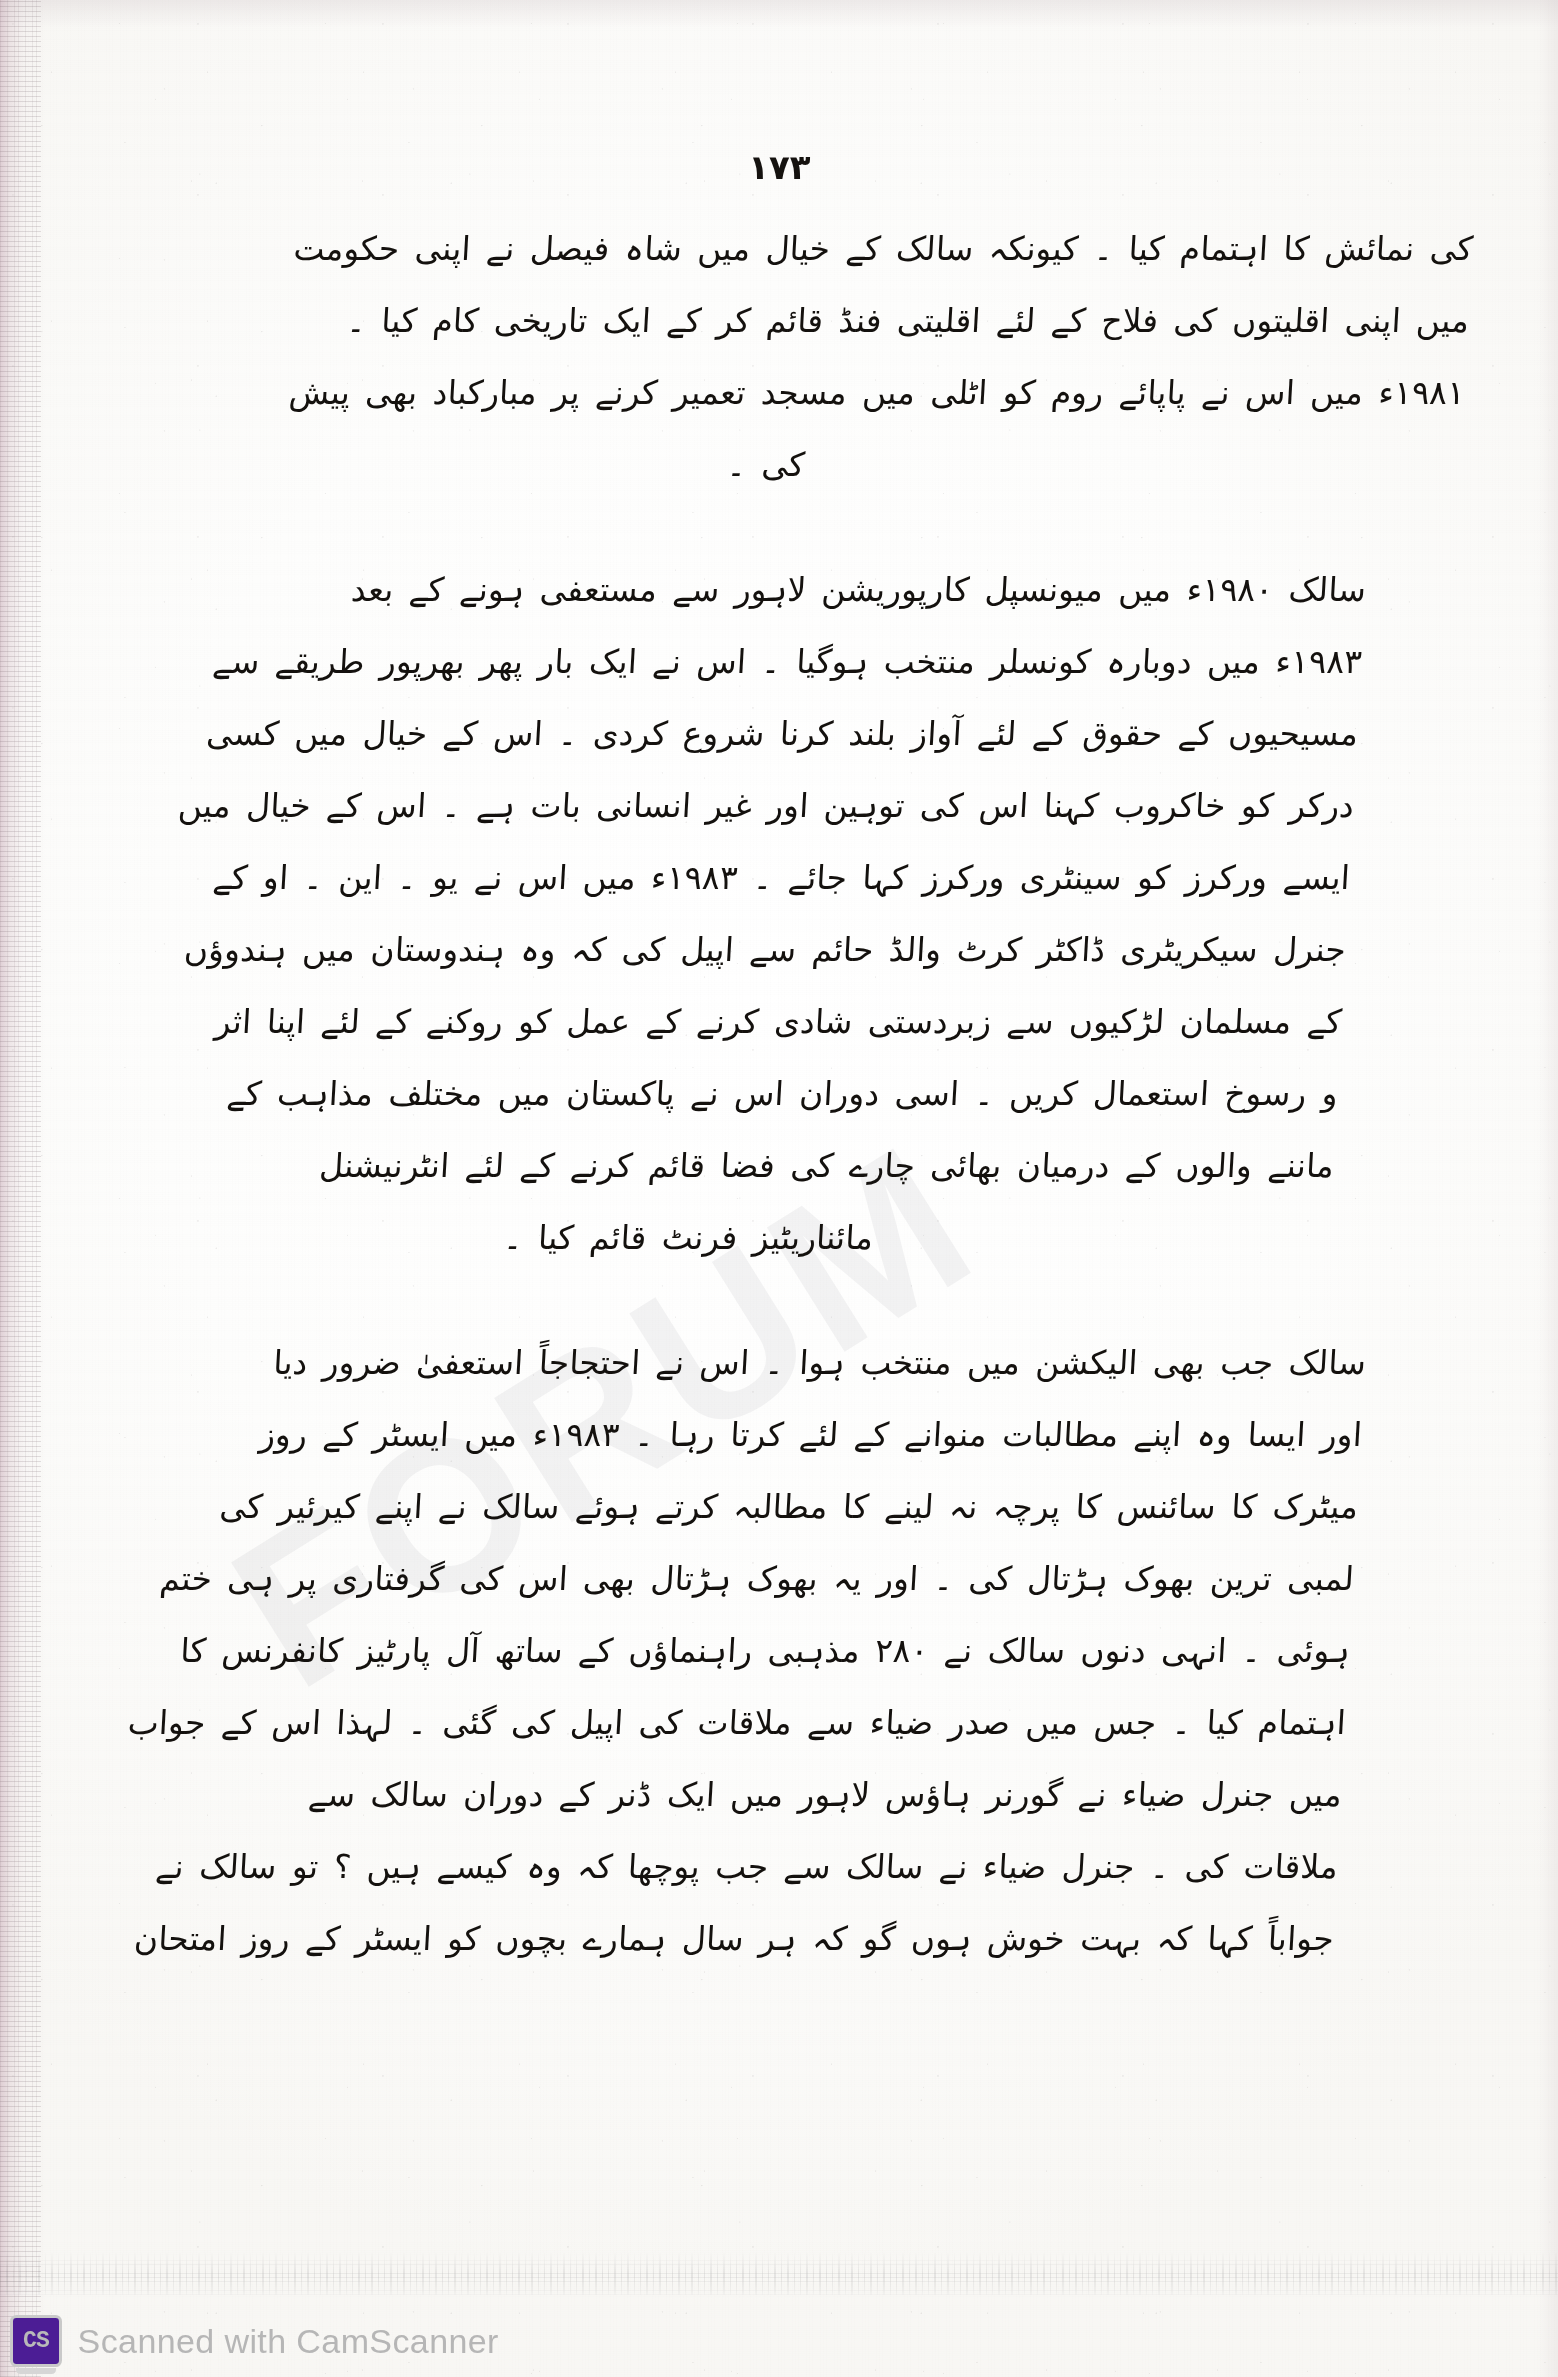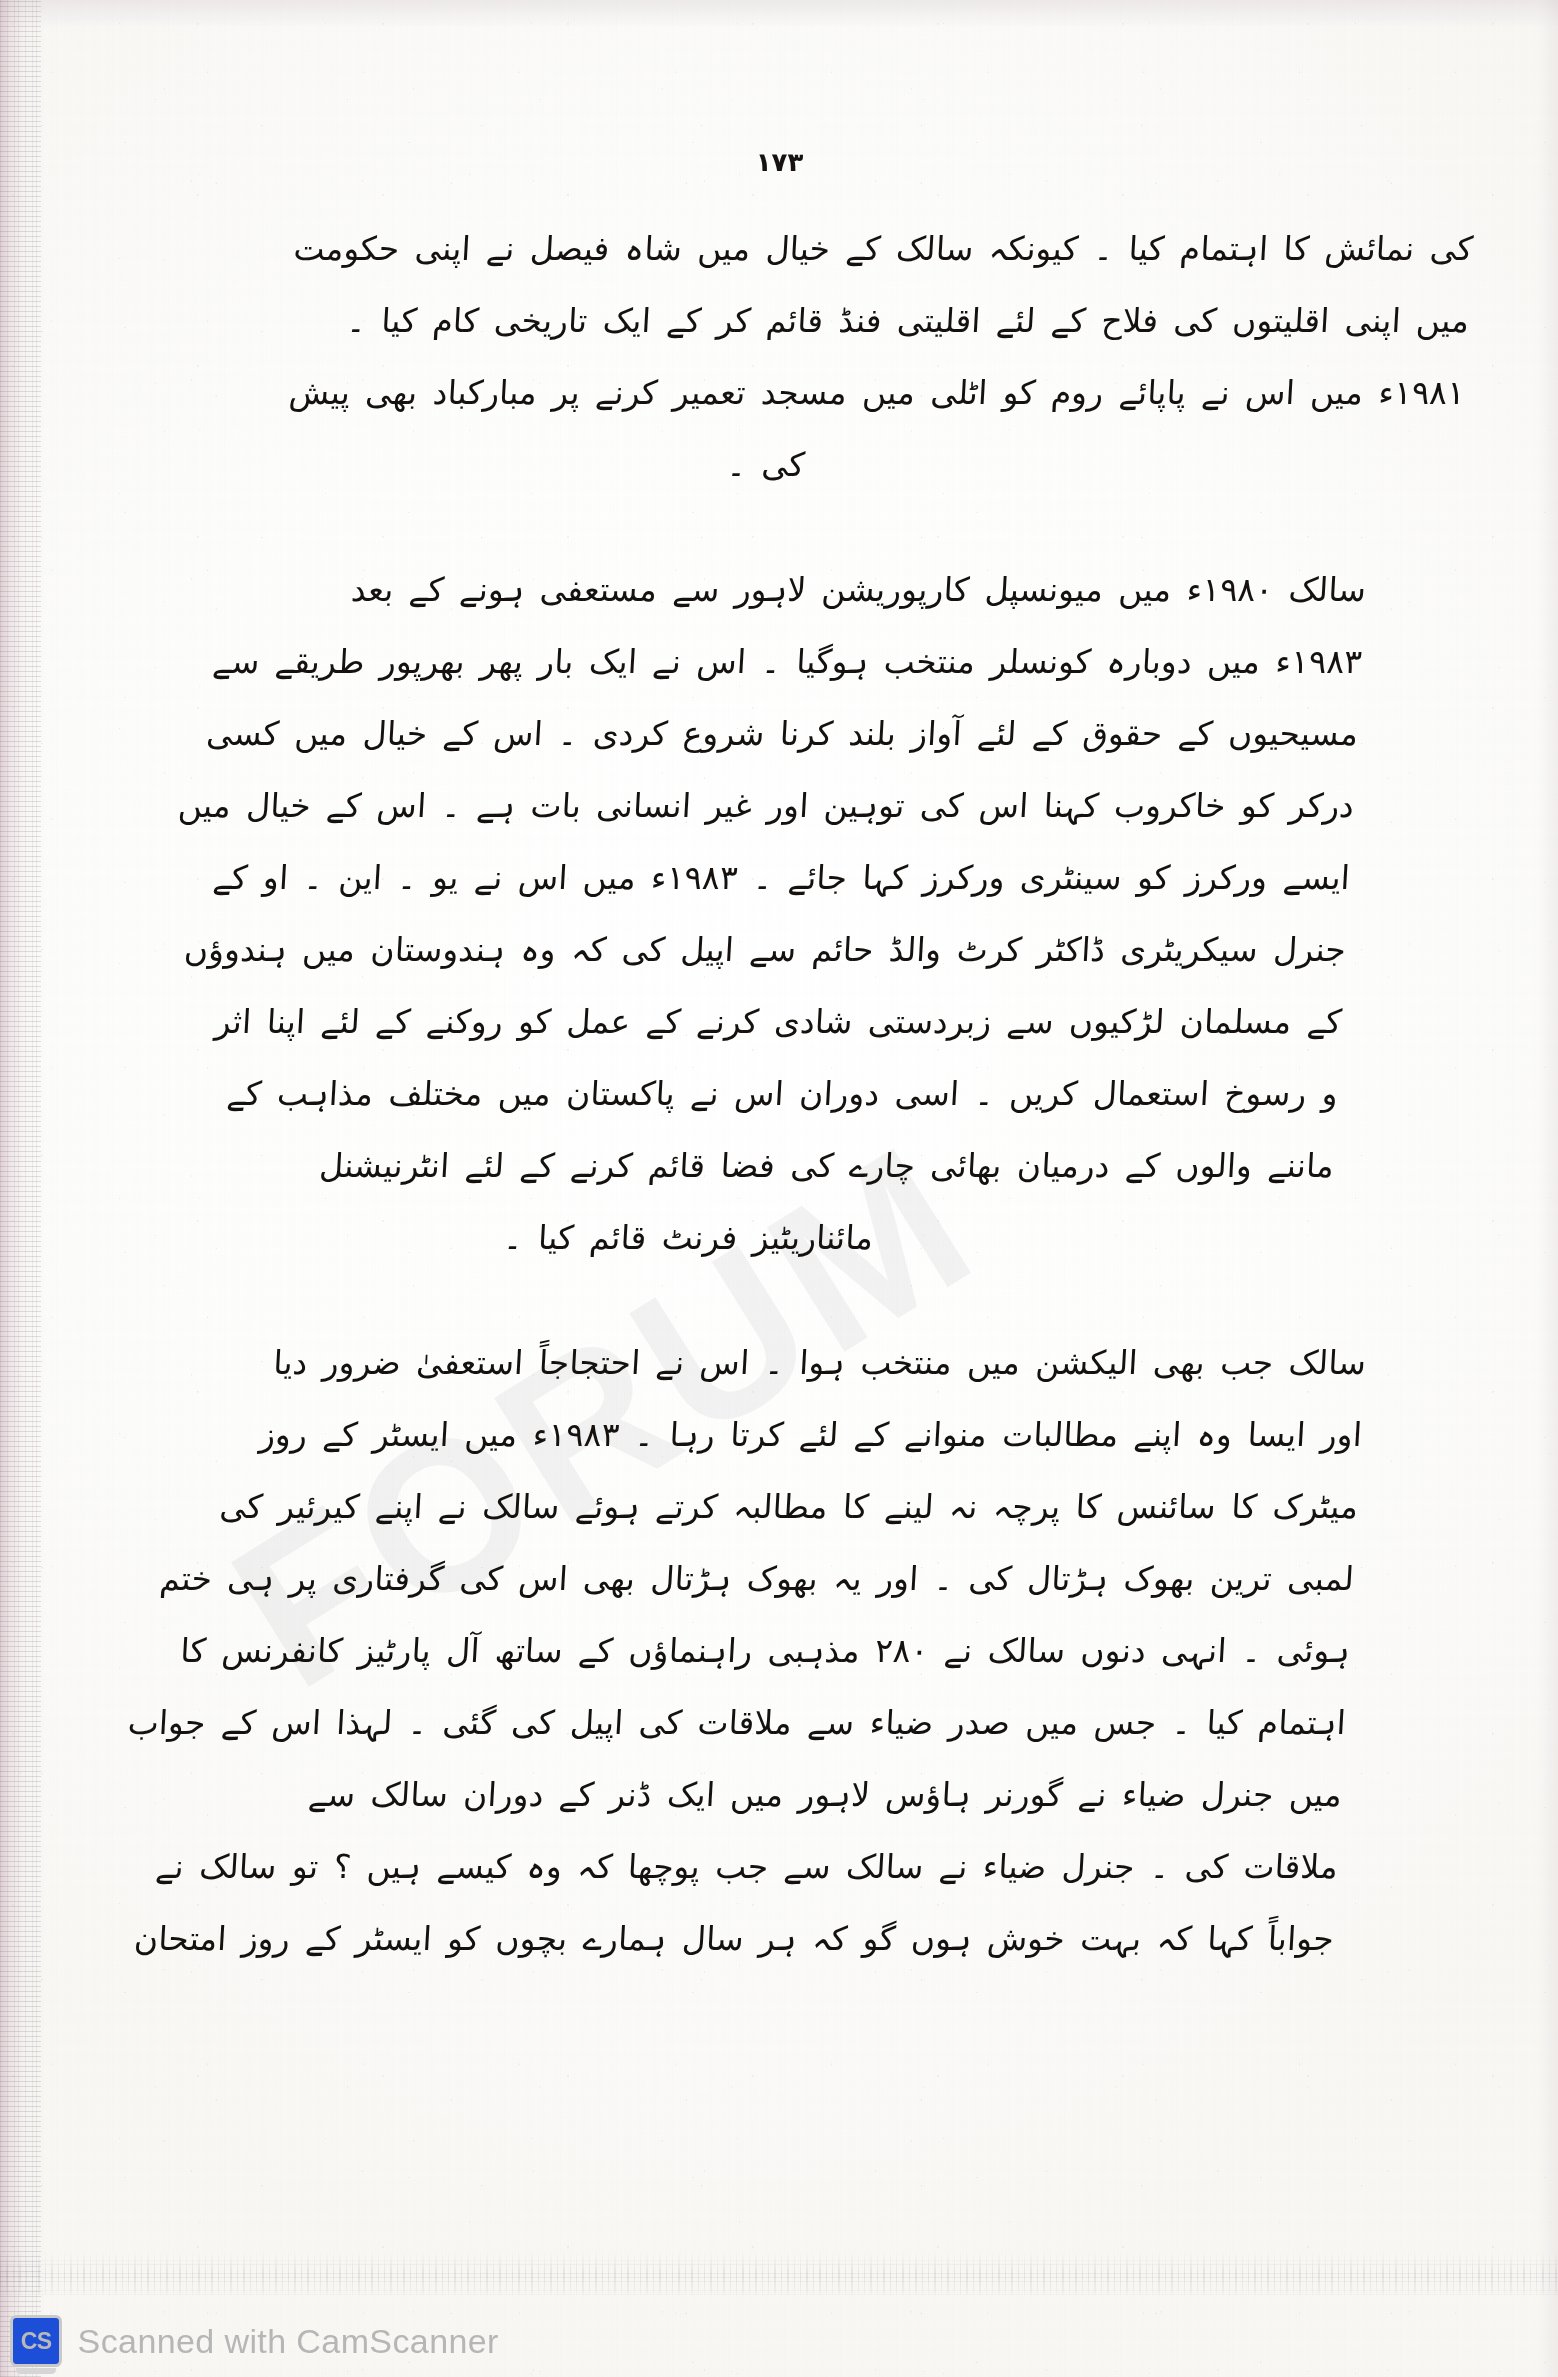--- a/index.html
+++ b/index.html
@@ -114,21 +114,21 @@
     pointer-events: none;
   }
 
   
   .page-number {
     position: absolute;
     left: 0; right: 0;
     top: 147px;
     text-align: center;
     font-family: "DejaVu Sans", sans-serif;
-    font-size: 26px;
+    font-size: 34px;
     font-weight: 700;
     color: #15120f;
     letter-spacing: -1.4px;
   }
 
   
   .body-text {
     position: absolute;
     left: 85px;
     right: 84px;
@@ -168,27 +168,27 @@
     user-select: none;
   }
   .cs-logo {
     width: 46px;
     height: 46px;
     border: 3.6px solid #c9c9c9;
     border-radius: 6.4px;
     display: flex;
     align-items: center;
     justify-content: center;
-    font-family: Liberation Sans, sans-serif;
+    font-family: Liberation Mono, monospace;
     font-size: 23px;
     font-weight: 700;
     color: #b9b9b9;
     letter-spacing: -0.7px;
     position: relative;
-    background: #1d4ed8;
+    background: #4c1d95;
   }
   .cs-logo::after {
     content: "";
     position: absolute;
     left: 2.8px; right: 2.8px; bottom: -10px;
     height: 6.4px;
     background: #d6d6d6;
     border-radius: 0 0 4.3px 4.3px;
   }
   .cs-text {

